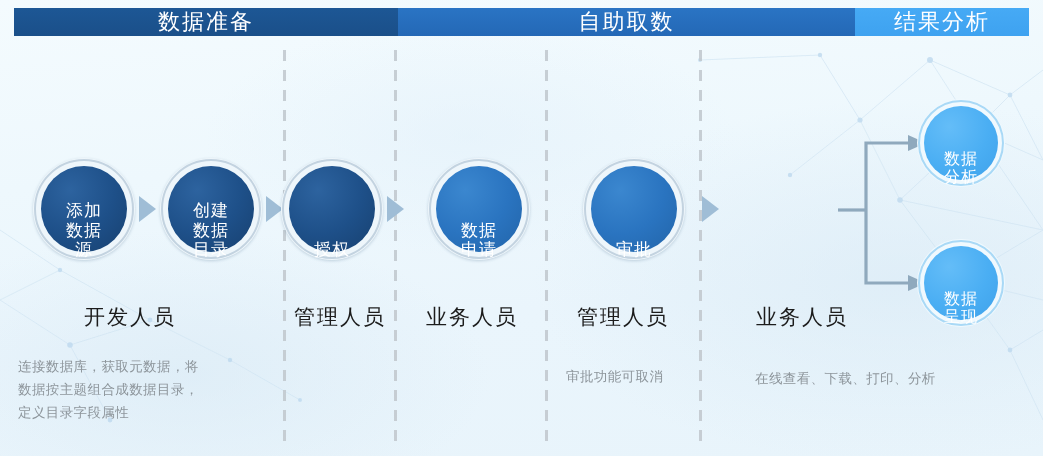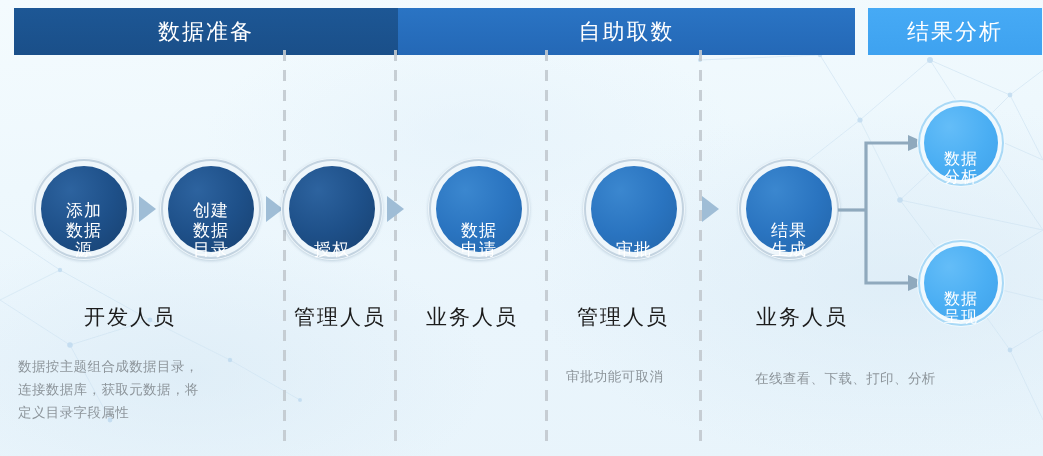--- a/index.html
+++ b/index.html
@@ -13,25 +13,25 @@
       radial-gradient(ellipse 520px 260px at 86% 62%, rgba(214,232,244,0.55) 0%, rgba(214,232,244,0) 70%),
       radial-gradient(ellipse 420px 200px at 18% 82%, rgba(213,231,243,0.50) 0%, rgba(213,231,243,0) 72%),
       radial-gradient(ellipse 380px 170px at 45% 30%, rgba(226,240,250,0.55) 0%, rgba(226,240,250,0) 70%),
       linear-gradient(175deg,#f4fbfe 0%, #eef8fd 35%, #eaf5fc 65%, #e8f4fb 100%);
     overflow:hidden;
   }
   
   #net{ position:absolute; inset:0; width:1043px; height:456px; pointer-events:none; opacity:.85; }
 
   
-  .hdr{ position:absolute; top:8px; height:47px; display:flex; align-items:center;
+  .hdr{ position:absolute; top:8px; height:28px; display:flex; align-items:center;
         justify-content:center; color:#fff; font-size:22px; letter-spacing:2px; }
   #hdr1{ left:14px;  width:384px; background:linear-gradient(180deg,#1d5795 0%,#1a4f89 100%); }
   #hdr2{ left:398px; width:457px; background:linear-gradient(180deg,#2a74c4 0%,#2468b6 100%);text-align:right; }
-  #hdr3{ left:855px; width:174px; background:linear-gradient(180deg,#46aaf5 0%,#3ea2f0 100%);margin-left:13px; }
+  #hdr3{ left:855px; width:174px; background:linear-gradient(180deg,#46aaf5 0%,#3ea2f0 100%); }
 
   
   .divider{ position:absolute; top:50px; width:3px; height:392px;
             background-image:linear-gradient(#c2c9cf 0 55%, rgba(0,0,0,0) 55% 100%);
             background-size:3px 20px; opacity:.9; }
 
   
   .node{ position:absolute; border-radius:50%; display:flex; flex-direction:column;
          align-items:center; justify-content:flex-end; color:#fff; text-align:center;
          line-height:1.16; letter-spacing:1px; }
@@ -188,29 +188,20 @@
     <span class="outer"></span>
     <span class="ringline"></span>
     <span class="fill fill-mid"></span>
     <span class="lbl">
       <span style="display:block">审批</span>
     </span>
   </div>
 
   <div class="tri" style="left:702px;top:196px"></div>
 
-  <div class="node main" style="left:738px;top:158px">
-    <span class="outer"></span>
-    <span class="ringline"></span>
-    <span class="fill fill-mid"></span>
-    <span class="lbl">
-      <span style="display:block">结果</span>
-      <span style="display:block">生成</span>
-    </span>
-  </div>
 
   <svg id="branch" viewBox="0 0 100 230" xmlns="http://www.w3.org/2000/svg">
     <g stroke="#8fa9bd" stroke-width="3.2" fill="none">
       <path d="M2 115 L30 115"></path>
       <path d="M30 115 L30 48 L72 48"></path>
       <path d="M30 115 L30 188 L72 188"></path>
     </g>
     <polygon points="72,40 90,48 72,56" fill="#8fa9bd"></polygon>
     <polygon points="72,180 90,188 72,196" fill="#8fa9bd"></polygon>
   </svg>
@@ -235,22 +226,22 @@
     </span>
   </div>
 
   <div class="role" style="left:84px;top:303px">开发人员</div>
   <div class="role" style="left:294px;top:303px">管理人员</div>
   <div class="role" style="left:426px;top:303px">业务人员</div>
   <div class="role" style="left:577px;top:303px">管理人员</div>
   <div class="role" style="left:756px;top:303px">业务人员</div>
 
   <div class="desc" style="left:18px;top:355px;width:255px">
+    <div>连接数据库，获取元数据，将</div>
     <div>数据按主题组合成数据目录，</div>
-    <div>连接数据库，获取元数据，将</div>
     <div>定义目录字段属性</div>
   </div>
 
   <div class="desc" style="left:566px;top:365px">
     <div>审批功能可取消</div>
   </div>
 
   <div class="desc" style="left:755px;top:367px">
     <div>在线查看、下载、打印、分析</div>
   </div>

